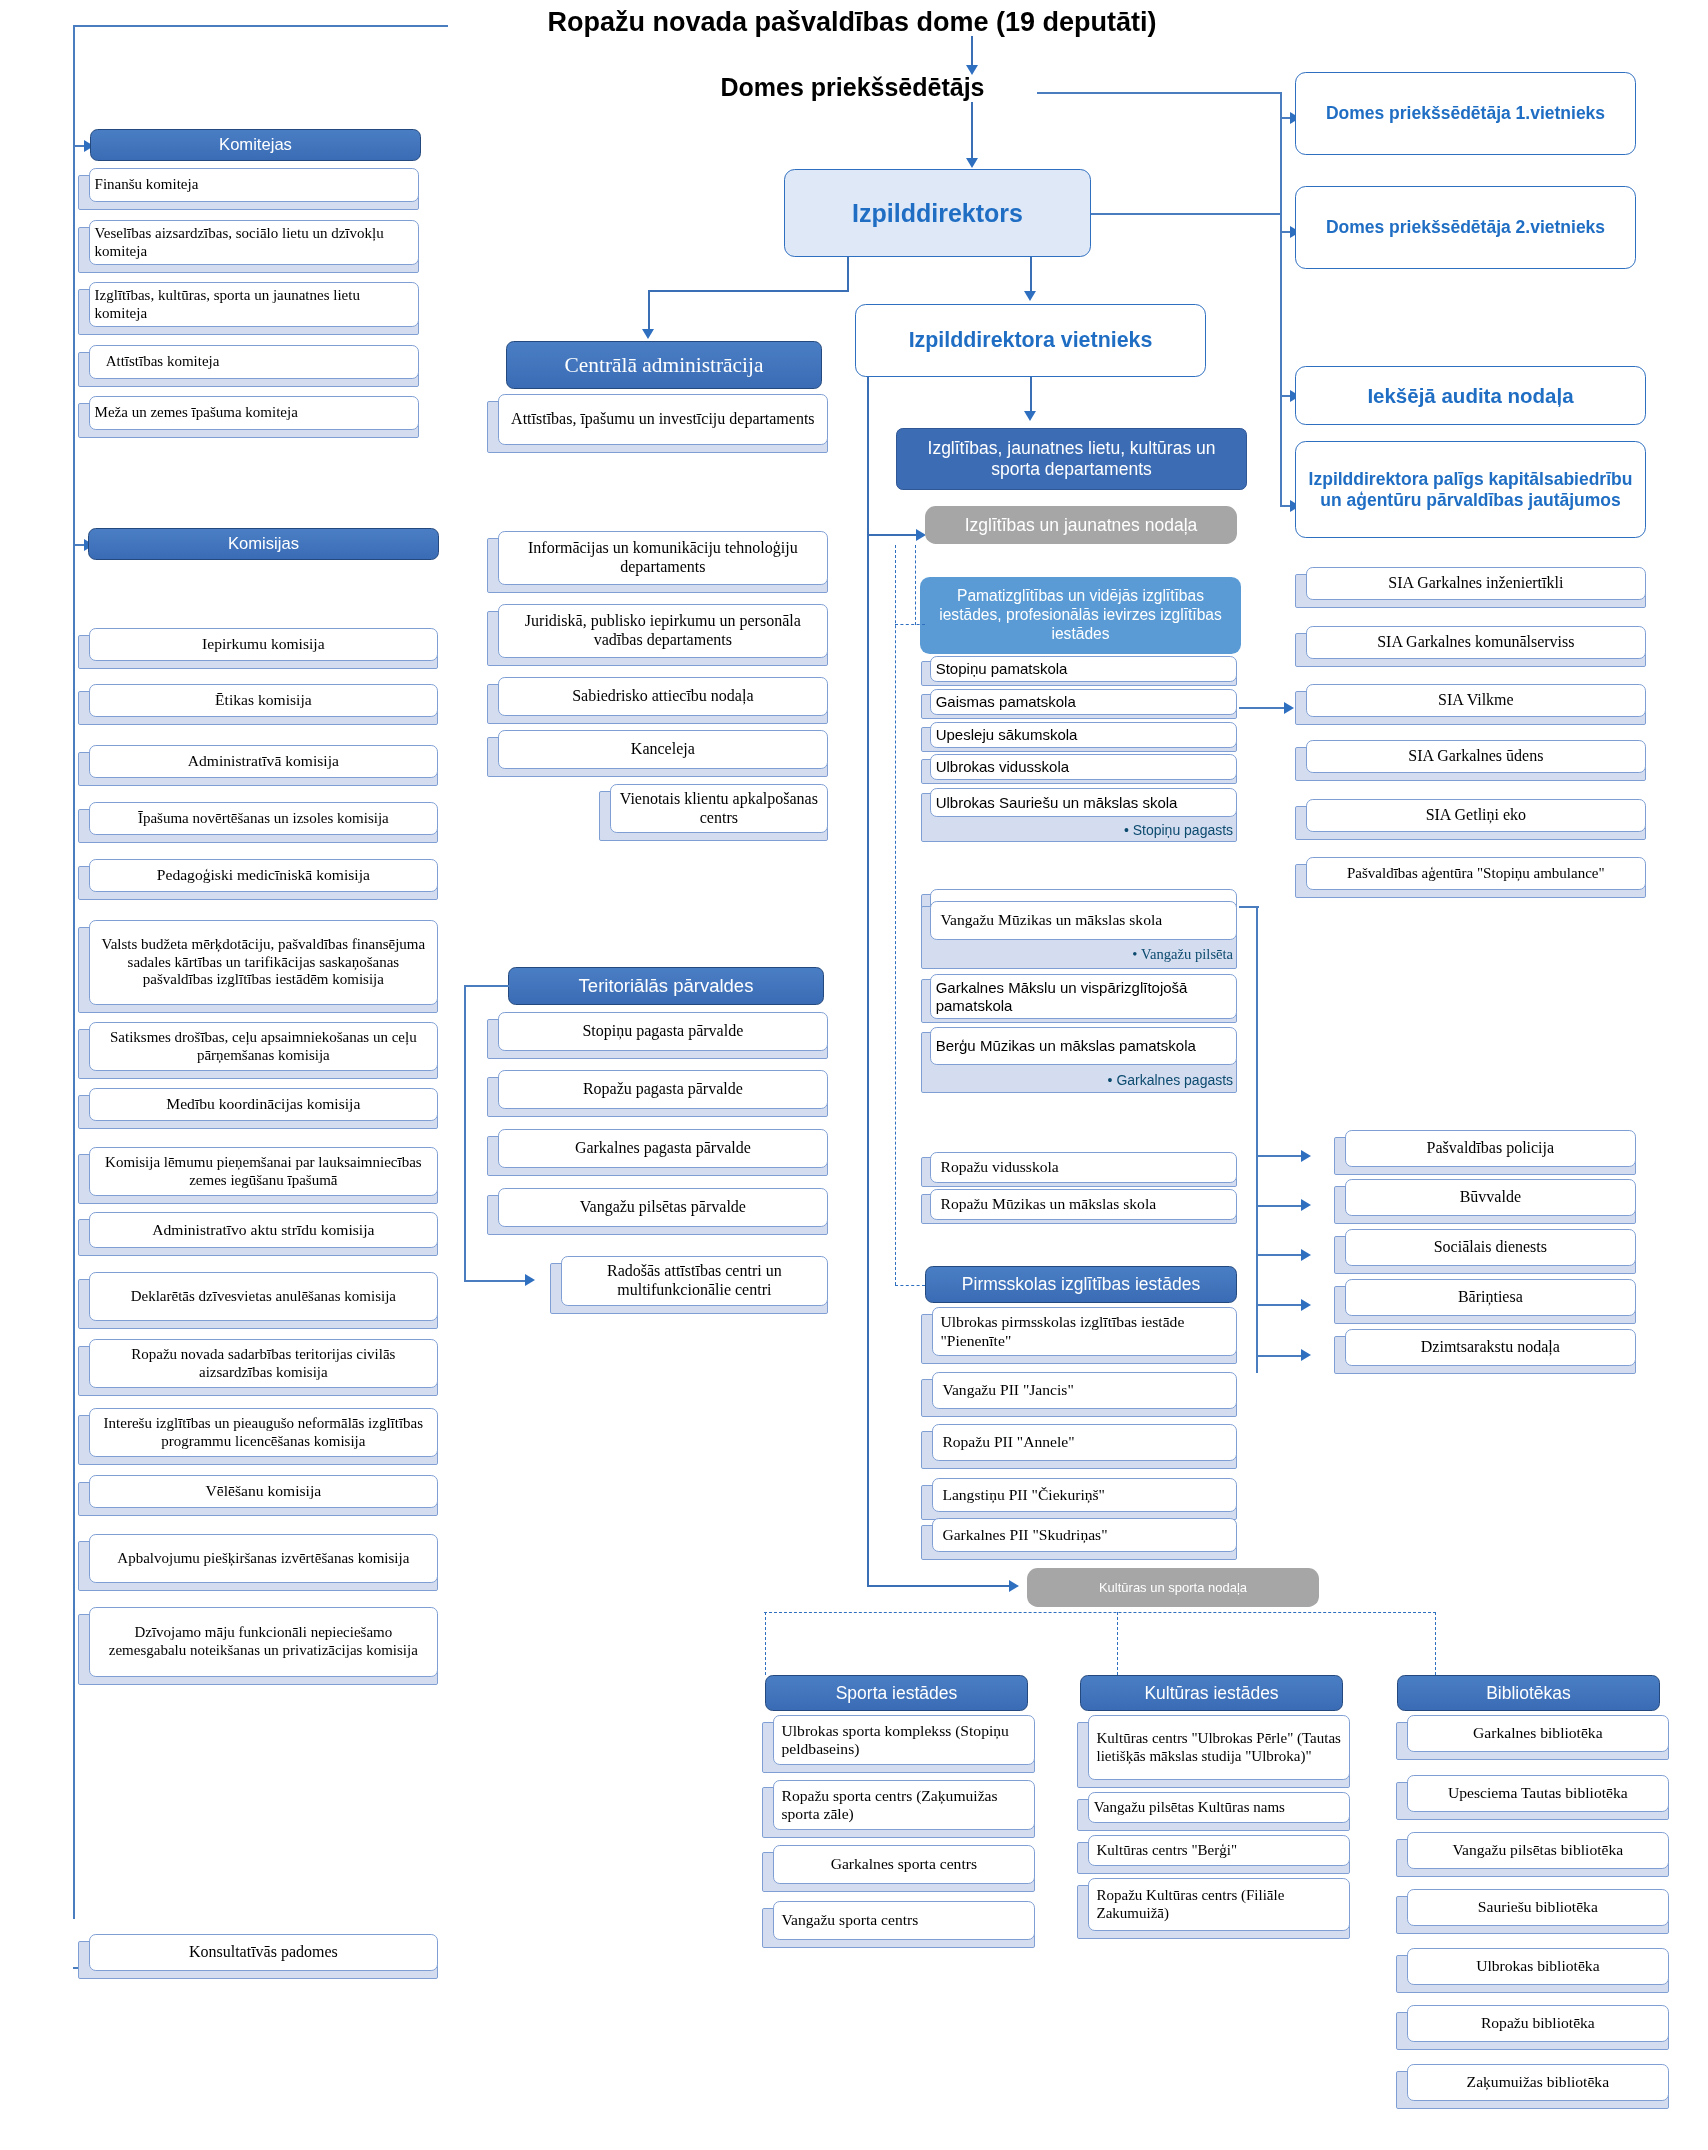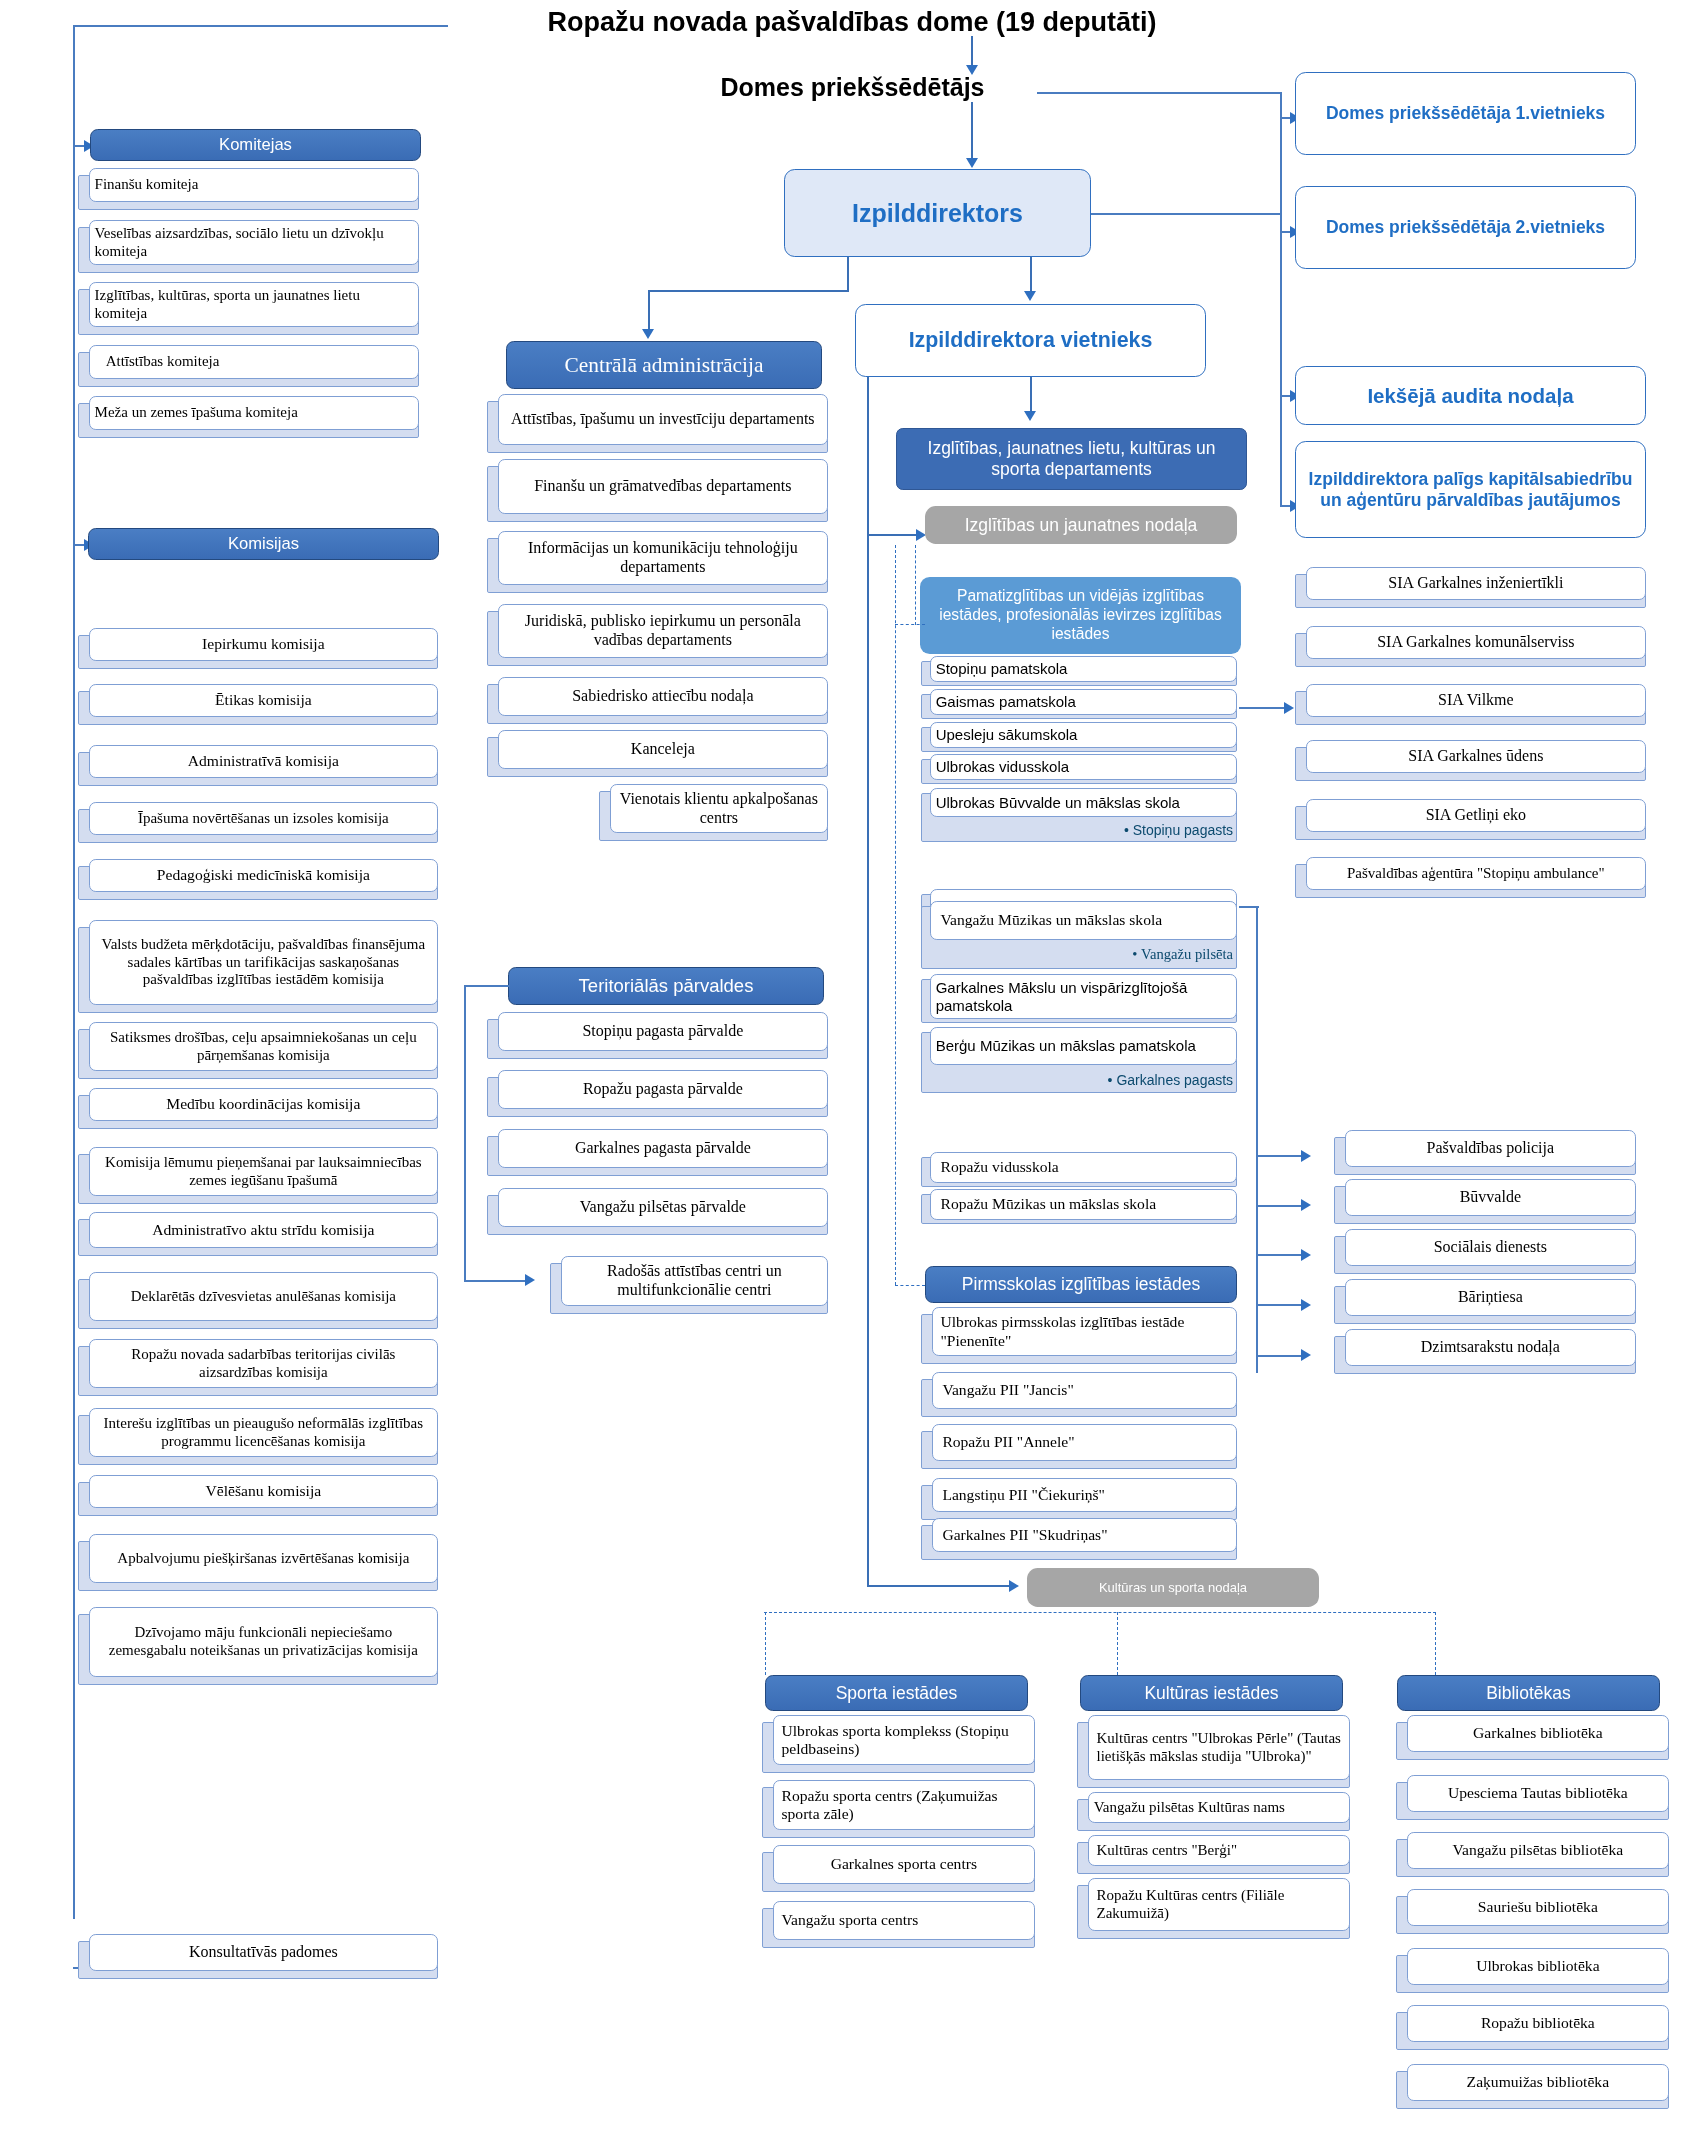--- a/index.html
+++ b/index.html
@@ -258,24 +258,20 @@
     <div class="plate"></div>
     <div class="card" style="font-size:16px;">Konsultatīvās padomes</div>
   </div>
 
   <div class="abs hpill" style="left:506px; top:341px; width:316px; height:48px; font-size:21.4px; font-family:'Liberation Serif', serif;">Centrālā administrācija</div>
 
   <div class="item" style="left:487px; top:394px; width:341px; height:59px;">
     <div class="plate"></div>
     <div class="card" style="font-size:16px;">Attīstības, īpašumu un investīciju departaments</div>
   </div>
-  <div class="item" style="left:487px; top:459px; width:341px; height:63px;">
-    <div class="plate"></div>
-    <div class="card" style="font-size:16px;">Finanšu un grāmatvedības departaments</div>
-  </div>
   <div class="item" style="left:487px; top:531px; width:341px; height:62px;">
     <div class="plate"></div>
     <div class="card" style="font-size:16px;">Informācijas un komunikāciju tehnoloģiju departaments</div>
   </div>
   <div class="item" style="left:487px; top:604px; width:341px; height:62px;">
     <div class="plate"></div>
     <div class="card" style="font-size:16px;">Juridiskā, publisko iepirkumu un personāla vadības departaments</div>
   </div>
   <div class="item" style="left:487px; top:730px; width:341px; height:47px;">
     <div class="plate"></div>
@@ -340,21 +336,21 @@
   <div class="item flat" style="left:921px; top:722px; width:316px; height:30px;">
     <div class="plate"></div>
     <div class="card sans lead" style="font-size:15px;">Upesleju sākumskola</div>
   </div>
   <div class="item flat" style="left:921px; top:754px; width:316px; height:30px;">
     <div class="plate"></div>
     <div class="card sans lead" style="font-size:15px;">Ulbrokas vidusskola</div>
   </div>
   <div class="item flat" style="left:921px; top:788px; width:316px; height:54px;">
     <div class="plate"></div>
-    <div class="card sans lead" style="font-size:15px; bottom:25px;">Ulbrokas Būvvalde un mākslas skola</div>
+    <div class="card sans lead" style="font-size:15px; bottom:25px;">Ulbrokas Sauriešu un mākslas skola</div>
     <div class="bullet sans" style="font-size:14px; bottom:3.9px;">
       <span>•&nbsp;</span><span>Stopiņu pagasts</span>
     </div>
   </div>
   <div class="item flat" style="left:921px; top:857px; width:316px; height:38px;margin-top:32px;">
     <div class="plate"></div>
     <div class="card lead" style="font-size:15.6px; padding-left:11.7px;">Vangažu vidusskola</div>
   </div>
   <div class="item flat" style="left:921px; top:901px; width:316px; height:68px;">
     <div class="plate"></div>

